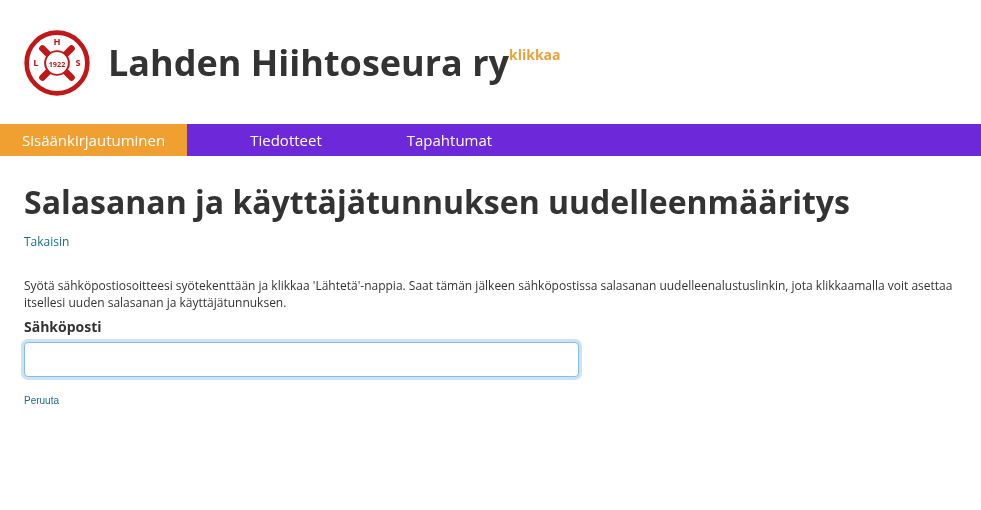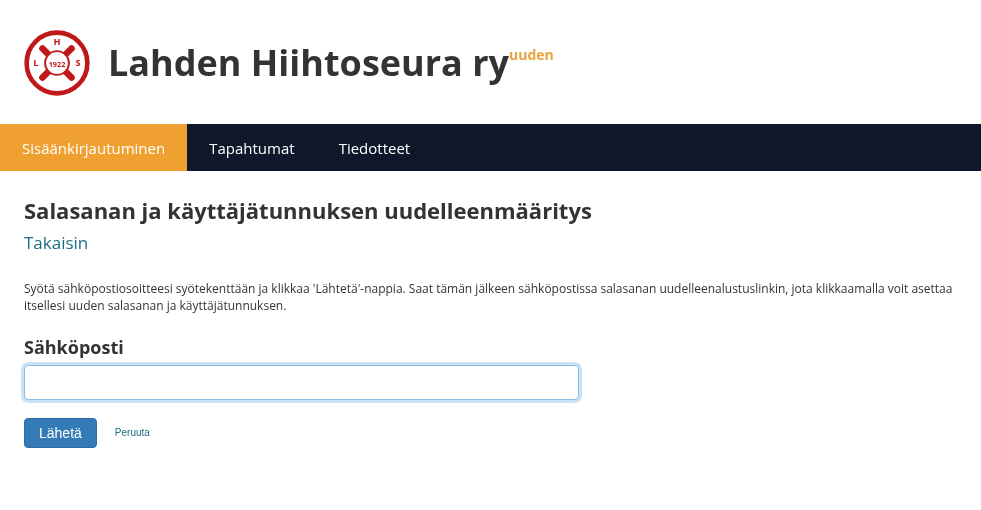--- a/index.html
+++ b/index.html
@@ -2,28 +2,28 @@
 <html><head>
   <meta charset="utf-8">
   <style>
     * { box-sizing: border-box; margin: 0; padding: 0; }
     body { font-family: "Open Sans", "Segoe UI", Arial, sans-serif; background: #fff; color: #333; }
     .header { display: flex; align-items: center; padding: 30px 24px 28px 24px; gap: 18px; }
     .logo-svg { width: 66px; height: 66px; }
     .title-block { display: flex; }
     .club-title { font-size: 36px; font-weight: 700; color: #333; line-height: 1.1; }
     .sub-title { font-size: 14px; font-weight: 700; color: #e8a33d; margin-top: 2px; }
-    .nav { display: flex; background: #0f172a; height: 47px; }
+    .nav { display: flex; background: #6d28d9; height: 32px; gap: 41px; }
     .nav-item { color: #fff; font-size: 15px; padding: 0 22px; display: flex; align-items: center; cursor: pointer; }
     .nav-item.active { background: #f0a030; }
     .content { padding: 24px 24px 32px 24px; }
-    .page-heading { font-size: 22px; font-weight: 700; color: #333; margin-bottom: 6px; }
-    .back-link { color: #1b6d85; font-size: 17px; cursor: pointer; display: inline-block; }
+    .page-heading { font-size: 32px; font-weight: 700; color: #333; margin-bottom: 6px; }
+    .back-link { color: #1b6d85; font-size: 12px; cursor: pointer; display: inline-block; }
     .instructions { font-size: 12px; color: #333; margin-top: 26px; line-height: 1.45; }
-    .form-label { display: block; font-size: 18px; font-weight: 700; color: #333; margin-top: 20px; margin-bottom: 6px; }
+    .form-label { display: block; font-size: 14px; font-weight: 700; color: #333; margin-top: 5px; margin-bottom: 6px; }
     .email-input {
       width: 555px; max-width: 100%;
       height: 35px; border: 1px solid #88bde6; border-radius: 4px;
       padding: 6px 10px; font-size: 14px; outline: none;
       box-shadow: 0 0 0 3px rgba(102,175,233,0.35);
     }
     .button-row { margin-top: 18px; display: flex; align-items: center; gap: 18px; }
     .btn-primary {
       background: #337ab7; color: #fff; border: 1px solid #2e6da4;
       border-radius: 4px; padding: 6px 14px; font-size: 14px; cursor: pointer;
@@ -41,36 +41,35 @@
       <line x1="72" y1="28" x2="28" y2="72"></line>
     </g>
     <circle cx="50" cy="50" r="18" fill="#fff" stroke="#c01818" stroke-width="3"></circle>
     <text x="50" y="22" text-anchor="middle" font-size="14" font-weight="700" fill="#c01818">H</text>
     <text x="18" y="55" text-anchor="middle" font-size="14" font-weight="700" fill="#c01818">L</text>
     <text x="82" y="55" text-anchor="middle" font-size="14" font-weight="700" fill="#c01818">S</text>
     <text x="50" y="56" text-anchor="middle" font-size="11" font-weight="700" fill="#c01818">1922</text>
   </svg>
   <div class="title-block">
     <div class="club-title">Lahden Hiihtoseura ry</div>
-    <div class="sub-title">uuden</div>
+    <div class="sub-title">klikkaa</div>
   </div>
 </div>
 
 <div class="nav">
   <div class="nav-item active">Sisäänkirjautuminen</div>
+  <div class="nav-item">Tiedotteet</div>
   <div class="nav-item">Tapahtumat</div>
-  <div class="nav-item">Tiedotteet</div>
 </div>
 
 <div class="content">
   <h1 class="page-heading">Salasanan ja käyttäjätunnuksen uudelleenmääritys</h1>
   <a class="back-link">Takaisin</a>
 
   <p class="instructions">Syötä sähköpostiosoitteesi syötekenttään ja klikkaa 'Lähtetä'-nappia. Saat tämän jälkeen sähköpostissa salasanan uudelleenalustuslinkin, jota klikkaamalla voit asettaa itsellesi uuden salasanan ja käyttäjätunnuksen.</p>
 
   <label class="form-label">Sähköposti</label>
   <input type="text" class="email-input" value="" style="">
 
   <div class="button-row">
-    <button class="btn-primary">Lähetä</button>
     <button class="btn-link">Peruuta</button>
   </div>
 </div>
 
 </body></html>

